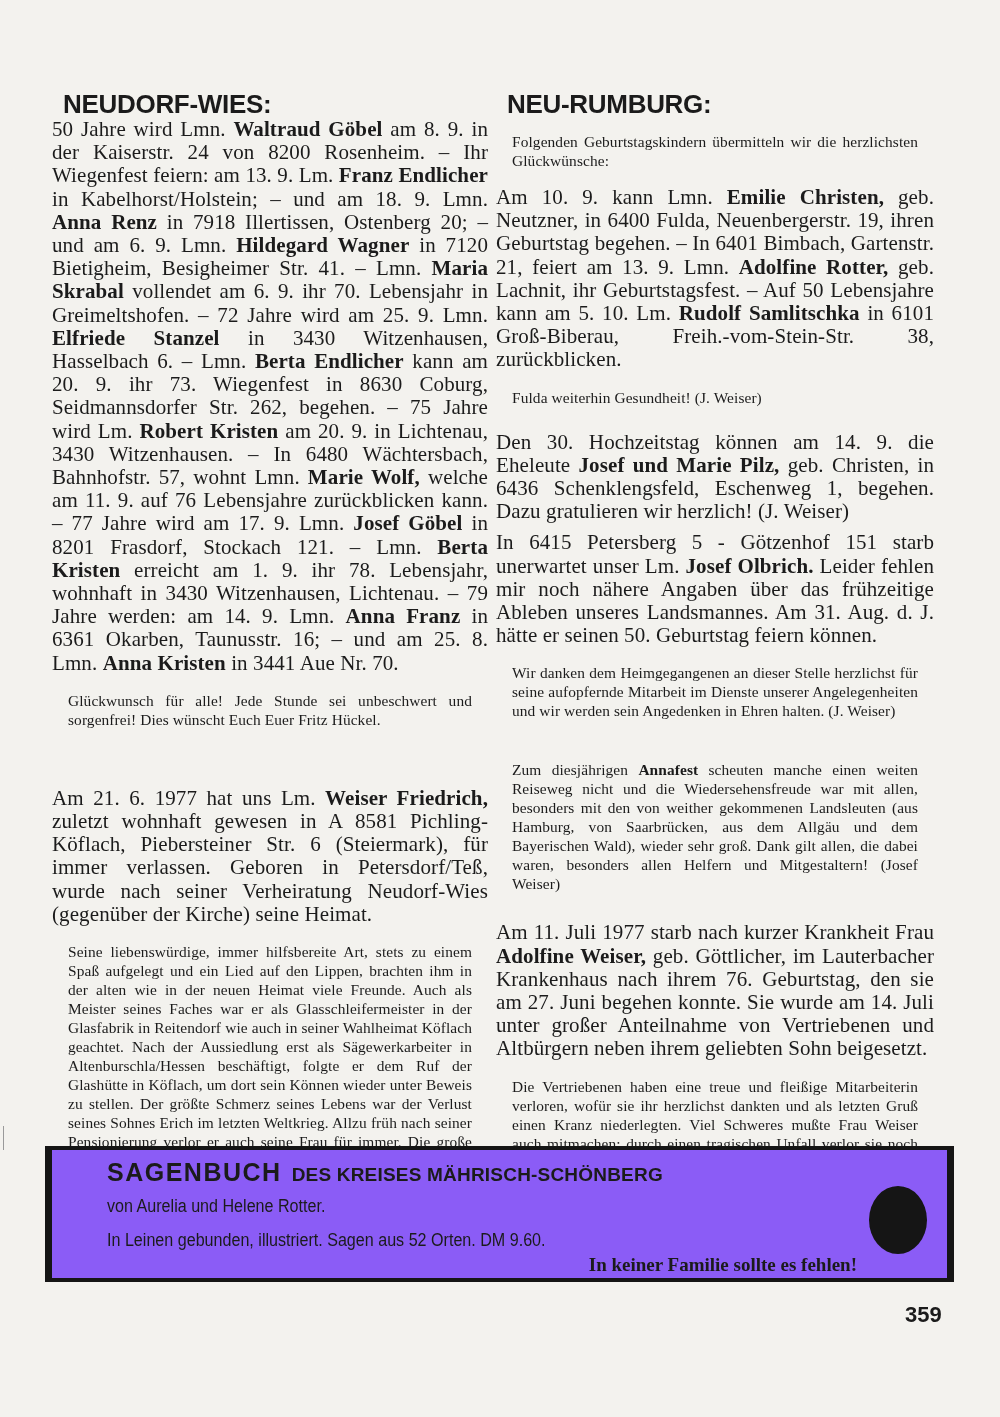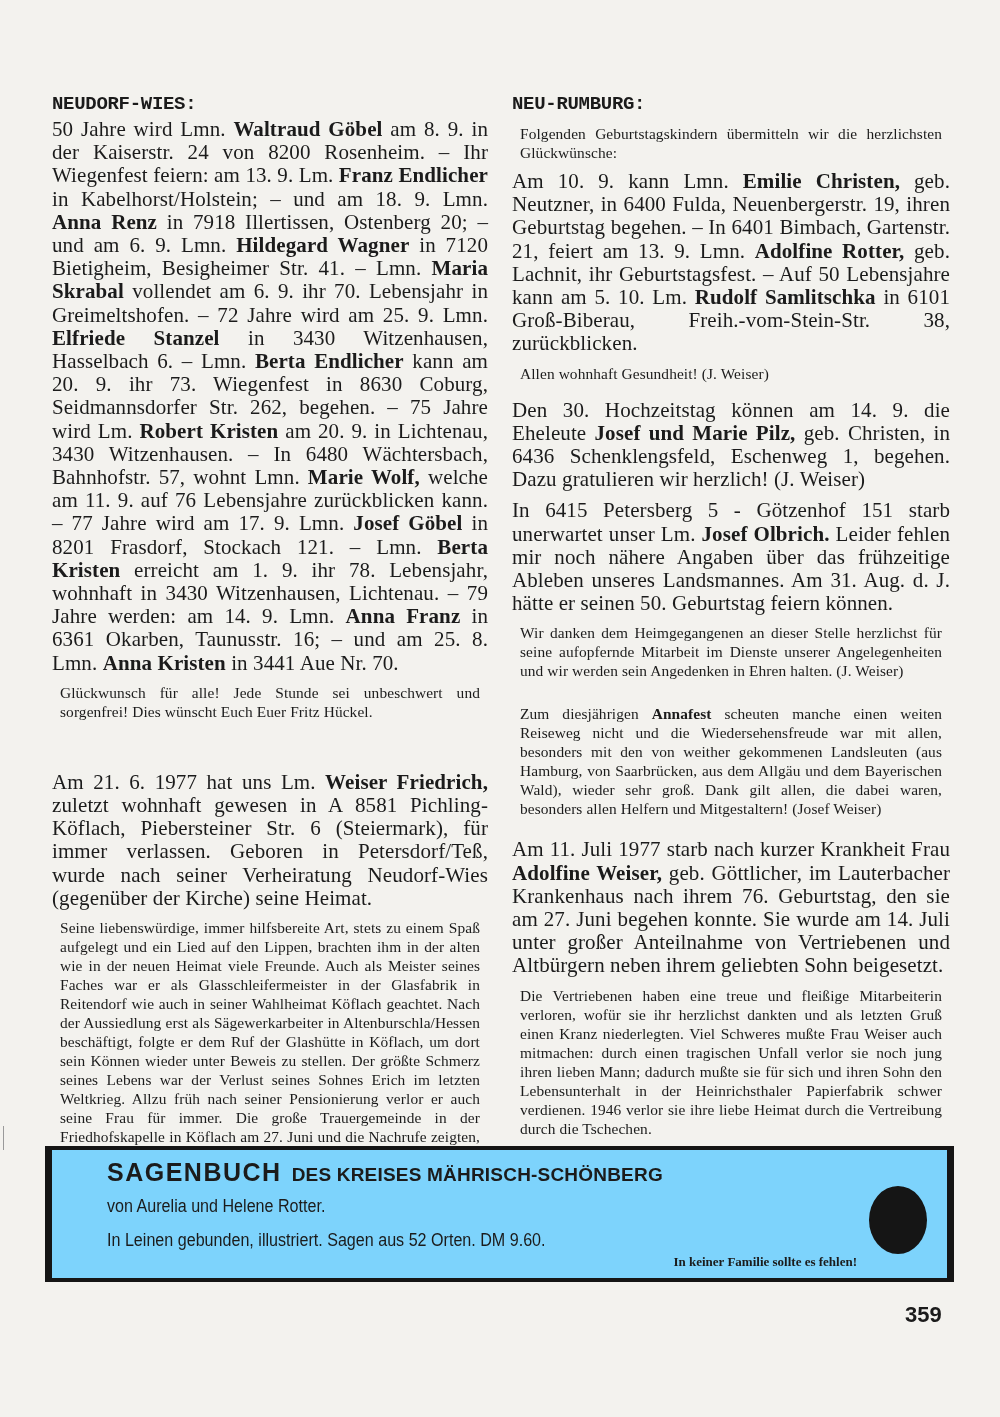--- a/index.html
+++ b/index.html
@@ -4,65 +4,65 @@
 <style>
   html, body { margin: 0; padding: 0; }
   body {
     width: 1000px; height: 1417px; position: relative; overflow: hidden;
     background: #f3f2ee;
     color: #1b1b1b;
     font-family: "DejaVu Serif", "Liberation Serif", serif;
   }
   .col { position: absolute; top: 92px; }
   .col.left { left: 52px; width: 436px; }
-  .col.right { left: 512px; width: 438px; }
+  .col.right { left: 496px; width: 438px; }
   .heading {
-    font-family: Liberation Mono, monospace;
-    font-weight: bold; font-size: 19px; letter-spacing: -0.3px;
-    margin: 0 0 2px 0; line-height: 24px;
+    font-family: Liberation Sans, sans-serif;
+    font-weight: bold; font-size: 26px; letter-spacing: -0.3px;
+    margin: 0 0 2px 11px; line-height: 24px;
   }
   .big {
     font-family: "Liberation Serif", serif;
     font-size: 21px; line-height: 23.2px; text-align: justify;
     margin: 0; letter-spacing: 0.1px;
   }
   .small {
     font-family: "Liberation Serif", serif;
     font-size: 15.4px; line-height: 19px; text-align: justify;
-    margin: 8px; letter-spacing: 0.1px;
+    margin: 16px; letter-spacing: 0.1px;
   }
   b { font-weight: bold; }
   .gap-s { height: 8px; }
   .gap-m { height: 12px; }
   .gap-l { height: 42px; }
 
   .ad {
     position: absolute; left: 45px; top: 1146px; width: 895px; height: 128px;
     border-top: 4px solid #151515; border-bottom: 4px solid #151515;
     border-left: 7px solid #151515; border-right: 7px solid #151515;
-    background: #7dd3fc;
+    background: #8b5cf6;
   }
   .ad-title {
     position: absolute; left: 55px; top: 8px;
     font-family: "Liberation Sans", sans-serif; font-weight: bold;
     white-space: nowrap;
   }
   .ad-title .t1 { font-size: 25px; letter-spacing: 1.5px; }
   .ad-title .t2 { font-size: 19px; letter-spacing: 0.2px; margin-left: 10px; }
   .ad-line {
     position: absolute; left: 55px;
     font-family: "Liberation Sans", sans-serif; font-size: 17.5px;
     transform: scaleX(0.92); transform-origin: left center;
     white-space: nowrap;
   }
   .ad-line.l1 { top: 46px; }
   .ad-line.l2 { top: 80px; }
   .ad-tag {
     position: absolute; right: 90px; top: 104px;
-    font-family: "Liberation Serif", serif; font-weight: bold; font-size: 13px;
+    font-family: "Liberation Serif", serif; font-weight: bold; font-size: 19px;
     white-space: nowrap;
   }
   .ad-dot {
     position: absolute; right: 20px; top: 36px;
     width: 58px; height: 68px; border-radius: 50%; background: #151515;
   }
   .page-number {
     position: absolute; left: 905px; top: 1302px;
     font-family: "Liberation Sans", sans-serif; font-weight: bold; font-size: 22px;
   }
@@ -87,21 +87,21 @@
     <p class="big"><span>Am 21. 6. 1977 hat uns Lm. </span><b>Weiser Friedrich,</b><span> zuletzt wohnhaft gewesen in A 8581 Pichling-Köflach, Piebersteiner Str. 6 (Steiermark), für immer verlassen. Geboren in Petersdorf/Teß, wurde nach seiner Verheiratung Neudorf-Wies (gegenüber der Kirche) seine Heimat.</span></p>
     <p class="small">Seine liebenswürdige, immer hilfsbereite Art, stets zu einem Spaß aufgelegt und ein Lied auf den Lippen, brachten ihm in der alten wie in der neuen Heimat viele Freunde. Auch als Meister seines Faches war er als Glasschleifermeister in der Glasfabrik in Reitendorf wie auch in seiner Wahlheimat Köflach geachtet. Nach der Aussiedlung erst als Sägewerkarbeiter in Altenburschla/Hessen beschäftigt, folgte er dem Ruf der Glashütte in Köflach, um dort sein Können wieder unter Beweis zu stellen. Der größte Schmerz seines Lebens war der Verlust seines Sohnes Erich im letzten Weltkrieg. Allzu früh nach seiner Pensionierung verlor er auch seine Frau für immer. Die große Trauergemeinde in der Friedhofskapelle in Köflach am 27. Juni und die Nachrufe zeigten, wie viele Freunde und Bekannte unser Landsmann hatte. (F. Gabriel)</p>
   </section>
 </div>
 
 <div class="col right">
   <section>
     <h2 class="heading">NEU-RUMBURG:</h2>
     <p class="small">Folgenden Geburtstagskindern übermitteln wir die herzlichsten Glückwünsche:</p>
     <p class="big"><span>Am 10. 9. kann Lmn. </span><b>Emilie Christen,</b><span> geb. Neutzner, in 6400 Fulda, Neuenbergerstr. 19, ihren Geburtstag begehen. – In 6401 Bimbach, Gartenstr. 21, feiert am 13. 9. Lmn. </span><b>Adolfine Rotter,</b><span> geb. Lachnit, ihr Geburtstagsfest. – Auf 50 Lebensjahre kann am 5. 10. Lm. </span><b>Rudolf Samlitschka</b><span> in 6101 Groß-Biberau, Freih.-vom-Stein-Str. 38, zurückblicken.</span></p>
-    <p class="small">Allen wohnhaft Gesundheit! (J. Weiser)</p>
+    <p class="small">Fulda weiterhin Gesundheit! (J. Weiser)</p>
 
     <div class="gap-s"></div>
     <p class="big"><span>Den 30. Hochzeitstag können am 14. 9. die Eheleute </span><b>Josef und Marie Pilz,</b><span> geb. Christen, in 6436 Schenklengsfeld, Eschenweg 1, begehen. Dazu gratulieren wir herzlich! (J. Weiser)</span></p>
 
     <div class="gap-s"></div>
     <p class="big"><span>In 6415 Petersberg 5 - Götzenhof 151 starb unerwartet unser Lm. </span><b>Josef Olbrich.</b><span> Leider fehlen mir noch nähere Angaben über das frühzeitige Ableben unseres Landsmannes. Am 31. Aug. d. J. hätte er seinen 50. Geburtstag feiern können.</span></p>
     <p class="small">Wir danken dem Heimgegangenen an dieser Stelle herzlichst für seine aufopfernde Mitarbeit im Dienste unserer Angelegenheiten und wir werden sein Angedenken in Ehren halten. (J. Weiser)</p>
 
     <div class="gap-s"></div>
     <p class="small"><span>Zum diesjährigen </span><b>Annafest</b><span> scheuten manche einen weiten Reiseweg nicht und die Wiedersehensfreude war mit allen, besonders mit den von weither gekommenen Landsleuten (aus Hamburg, von Saarbrücken, aus dem Allgäu und dem Bayerischen Wald), wieder sehr groß. Dank gilt allen, die dabei waren, besonders allen Helfern und Mitgestaltern! (Josef Weiser)</span></p>

